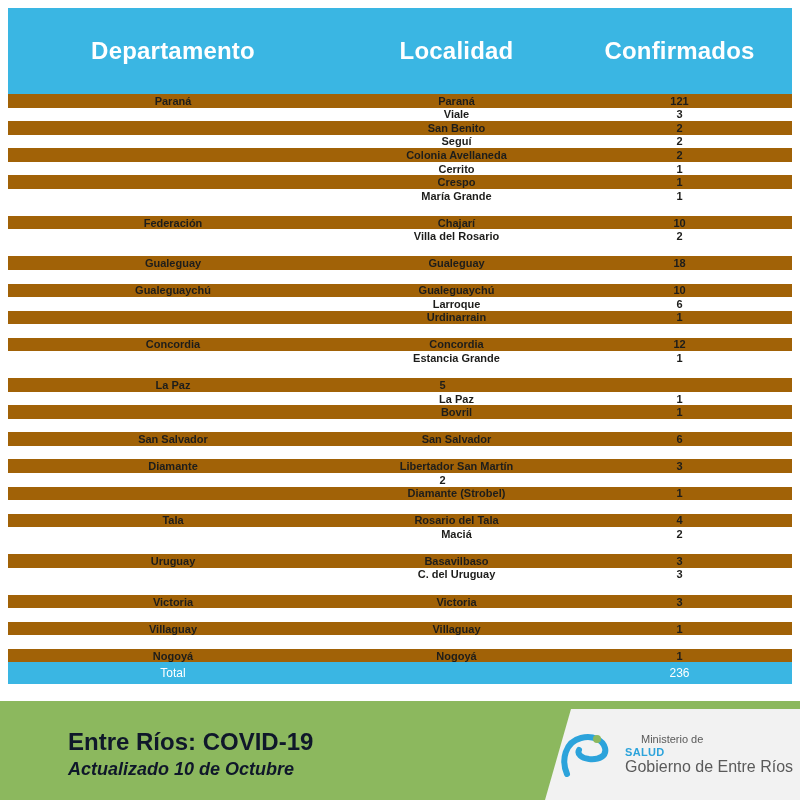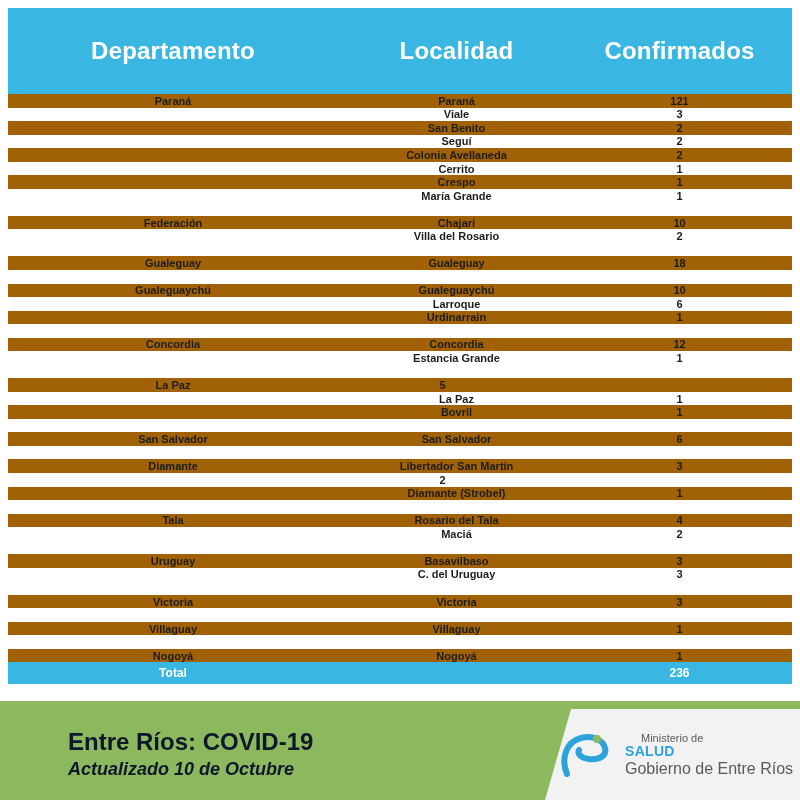--- a/index.html
+++ b/index.html
@@ -77,21 +77,21 @@
   .c-conf { width: 209px; }
 
   
   .total-row {
     display: flex;
     align-items: center;
     height: 22px;
     background: #3ab6e3;
     color: #ffffff;
     font-size: 12px;
-    font-weight: bold;
+    font-weight: normal;
     box-sizing: border-box;
   }
 
   
   .footer {
     position: absolute;
     left: 0;
     bottom: 0;
     width: 800px;
     height: 91px;
@@ -142,21 +142,21 @@
     flex-shrink: 0;
     position: relative;
   }
   .logo-text { line-height: 1.12; }
   .logo-min {
     font-size: 11px;
     color: #5a5a5a;
     margin-left: 16px;
   }
   .logo-salud {
-    font-size: 14px;
+    font-size: 11px;
     font-weight: bold;
     color: #2ca3db;
     letter-spacing: 0.3px;
   }
   .logo-gob {
     font-size: 16px;
     color: #5a5a5a;
   }
   .logo-sub {
     position: absolute;

